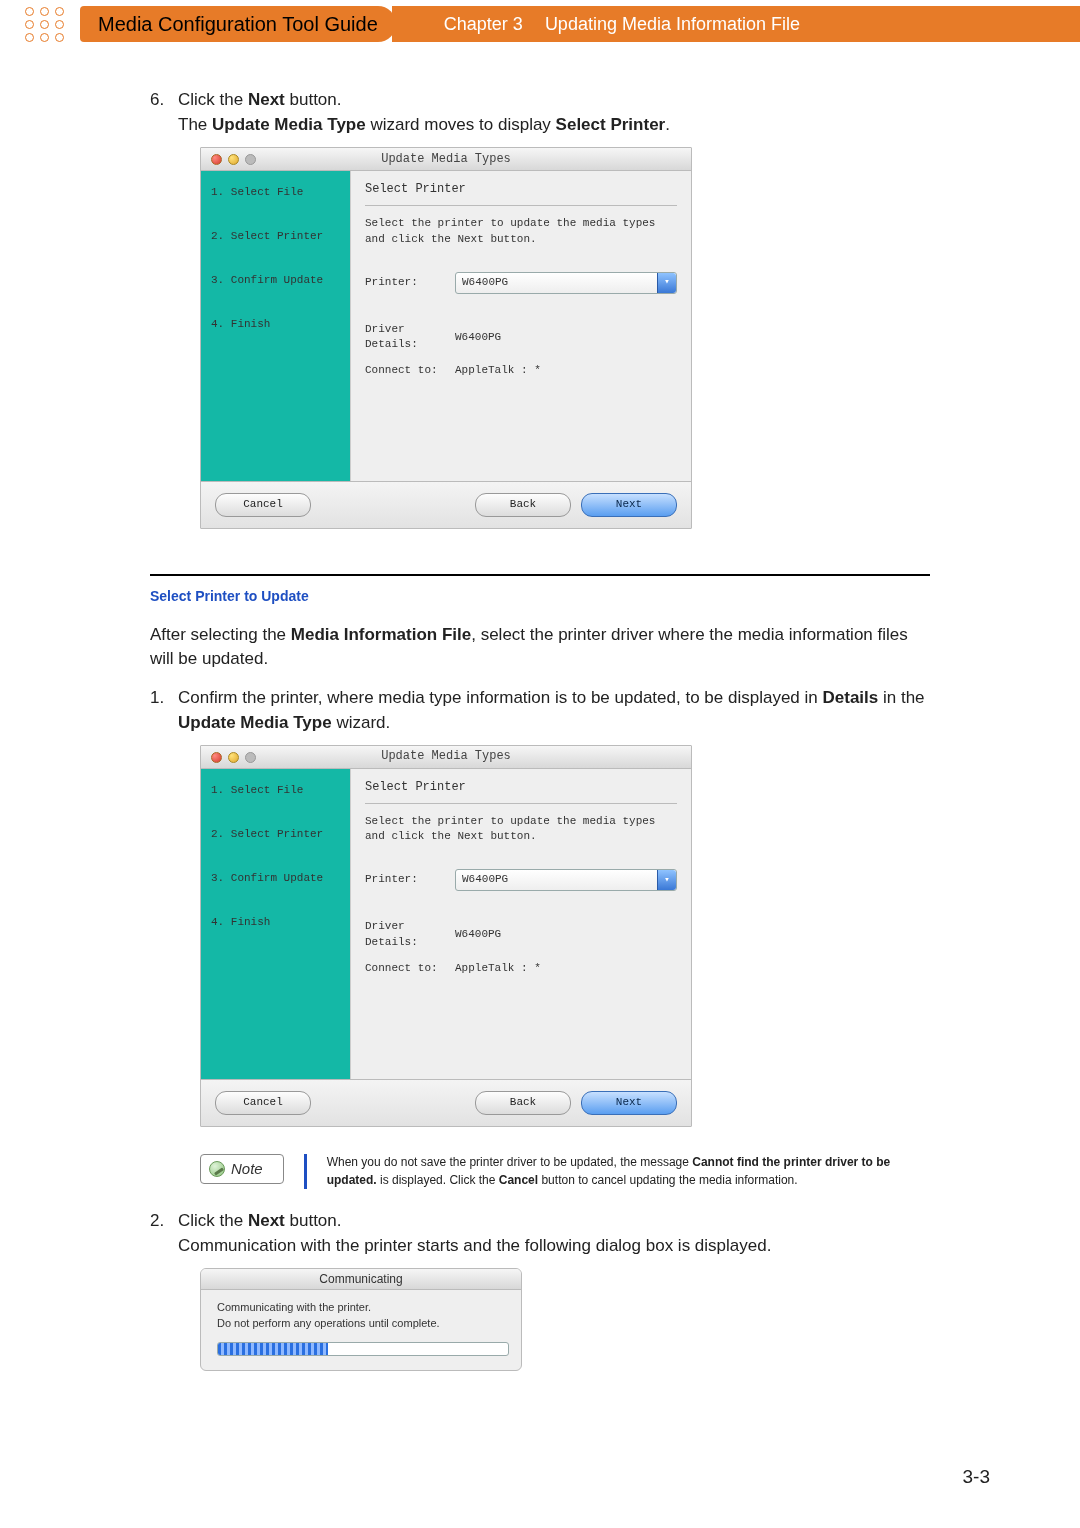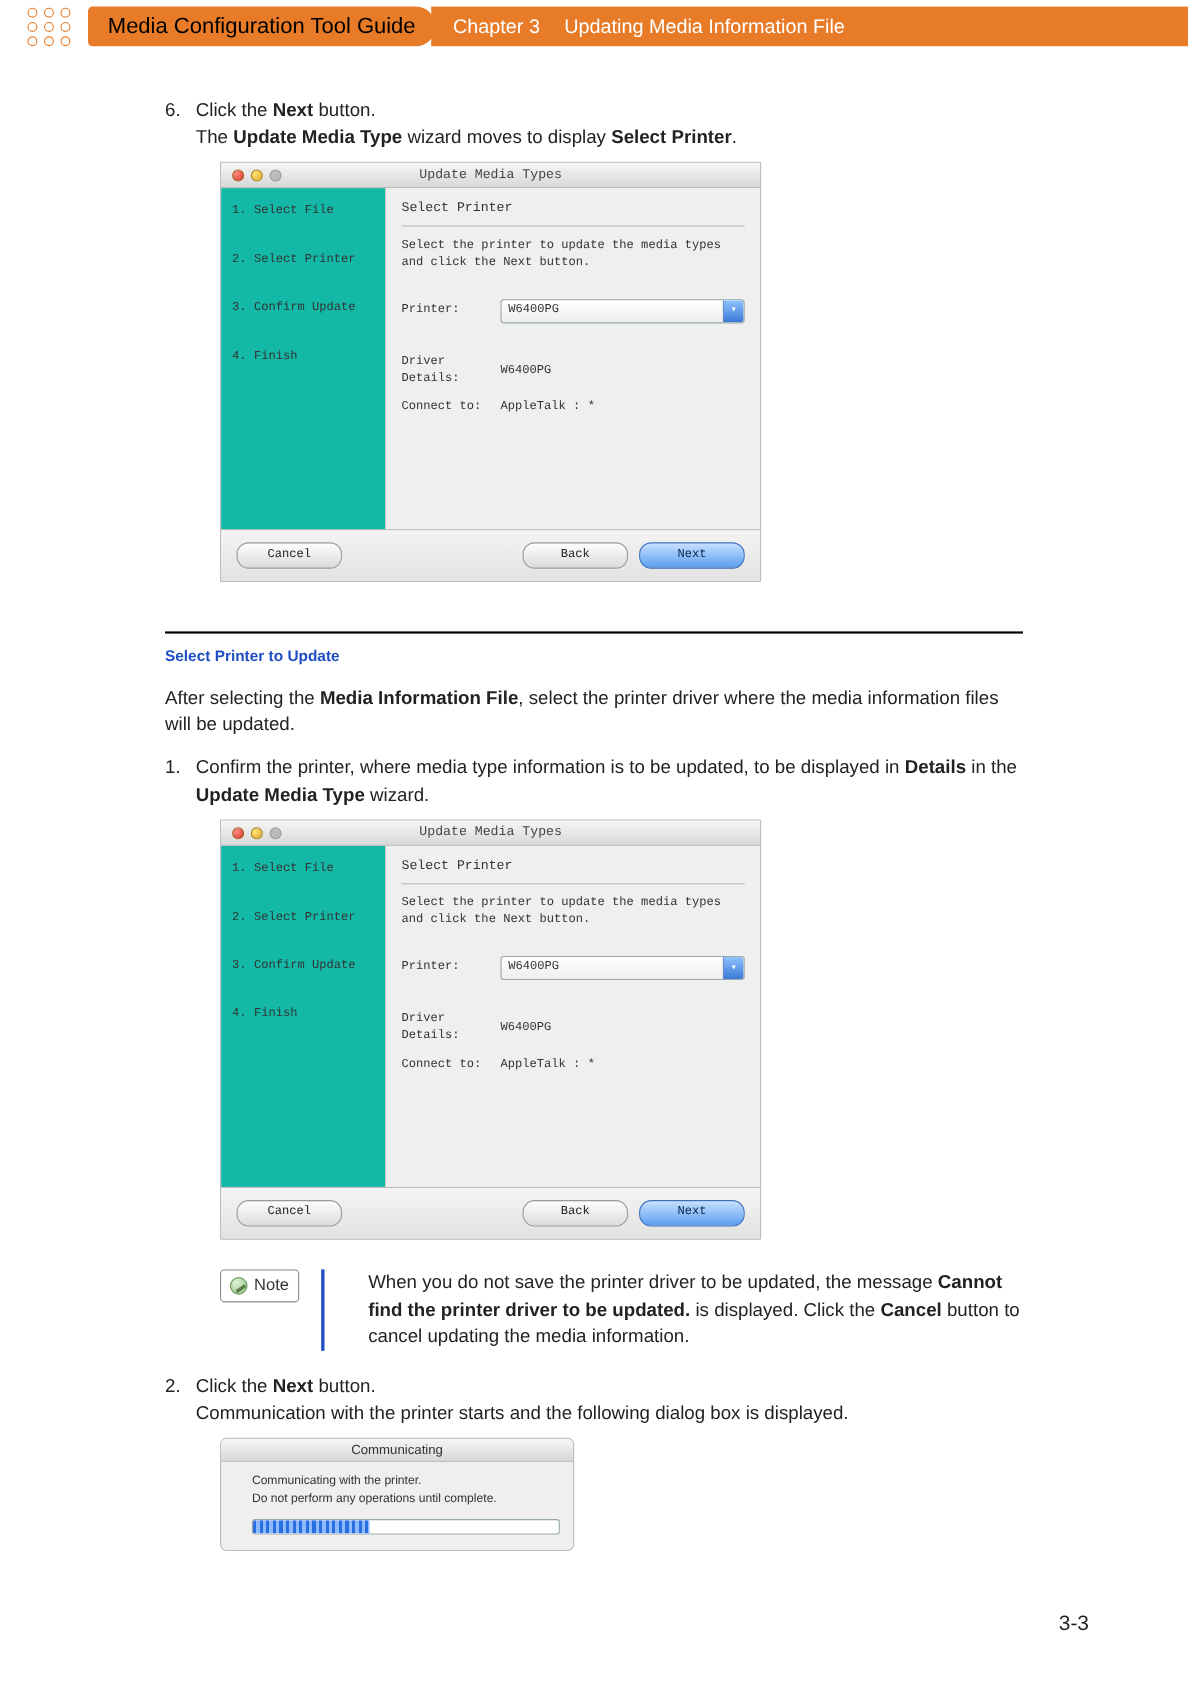--- a/index.html
+++ b/index.html
@@ -4,21 +4,21 @@
 <style>
   html,body{margin:0;padding:0;background:#fff;font-family:Arial,Helvetica,sans-serif;color:#222;}
   .page{width:1080px;min-height:1528px;position:relative;box-sizing:border-box;}
   
   .header{display:flex;align-items:center;height:48px;}
   .dots-box{width:80px;height:48px;display:flex;flex-direction:column;justify-content:center;align-items:center;gap:4px;padding-left:8px;box-sizing:border-box;}
   .dots-row{display:flex;gap:6px;}
   .dot{width:9px;height:9px;border:1.5px solid #e77b28;border-radius:50%;box-sizing:border-box;}
   .title-badge{background:#e77b28;color:#000000;font-size:20px;height:36px;display:flex;align-items:center;padding:0 18px;border-radius:4px 18px 18px 4px;white-space:nowrap;}
   .head-rest{flex:1;background:#e77b28;height:36px;display:flex;align-items:center;margin-left:-4px;padding-left:20px;color:#fff;font-size:18px;}
-  .head-chapter{margin-right:22px;}
+  .head-chapter{margin-right:22px;margin-left:32px;}
   
   .content{padding:40px 150px 0 150px;font-size:17px;line-height:1.45;}
   .bold{font-weight:bold;}
   .section-rule{border:none;border-top:2px solid #000;margin:30px 0 10px 0;}
   h2.section{color:#1e4fc2;font-size:14px;margin:10px 0 16px 0;font-weight:bold;}
   .para{margin:0 0 14px 0;}
   
   .mac-window{width:490px;border:1px solid #bbb;border-radius:1px;background:#efefef;margin:10px 0 15px 22px;font-family:Liberation Mono, monospace;font-size:12px;color:#333;overflow:hidden;}
   .mac-titlebar{height:22px;background:linear-gradient(#f6f6f6,#d8d8d8);border-bottom:1px solid #bbb;display:flex;align-items:center;position:relative;}
   .mac-traffic{display:flex;gap:6px;padding-left:10px;}
@@ -35,29 +35,29 @@
   .mac-row{display:flex;align-items:center;margin-bottom:10px;font-size:11px;}
   .mac-label{width:90px;}
   .mac-select{flex:1;height:20px;background:linear-gradient(#fff,#eee);border:1px solid #9aa;border-radius:3px;display:flex;align-items:center;padding:0 6px;position:relative;font-size:11px;}
   .mac-select-btn{position:absolute;right:0;top:0;bottom:0;width:18px;background:linear-gradient(#8fc3ff,#3a78d6);border-left:1px solid #2a5aa6;border-radius:0 3px 3px 0;display:flex;align-items:center;justify-content:center;color:#fff;font-size:9px;}
   .mac-footer{height:46px;border-top:1px solid #bbb;background:linear-gradient(#f4f4f4,#e2e2e2);display:flex;align-items:center;justify-content:space-between;padding:0 14px;}
   .mac-btn{min-width:66px;height:22px;border:1px solid #999;border-radius:11px;background:linear-gradient(#fdfdfd,#dcdcdc);font-size:11px;display:inline-flex;align-items:center;justify-content:center;color:#222;cursor:default;padding:0 14px;}
   .mac-btn.primary{background:linear-gradient(#c7e0ff,#5a9ef0);border-color:#3a6fb8;color:#08264a;}
   .mac-btngroup{display:flex;gap:10px;}
   
   .note-wrap{display:flex;align-items:flex-start;gap:20px;margin:12px 0 20px 50px;}
-  .note-badge{border:1px solid #888;border-radius:4px;padding:3px 8px 3px 8px;display:inline-flex;align-items:center;gap:6px;font-size:15px;color:#333;background:#fff;}
+  .note-badge{border:1px solid #888;border-radius:4px;padding:3px 20px 3px 8px;display:inline-flex;align-items:center;gap:6px;font-size:15px;color:#333;background:#fff;font-style:italic;}
   .note-icon{width:16px;height:16px;border-radius:50%;background:radial-gradient(circle at 35% 30%,#dff3d9,#8cc27a);border:1px solid #6a9a5a;position:relative;box-sizing:border-box;}
   .note-icon::after{content:"";position:absolute;left:4px;top:8px;width:10px;height:3px;background:#5a7a4a;transform:rotate(-35deg);border-radius:1px;}
   .note-divider{width:3px;align-self:stretch;background:#1e4fc2;}
-  .note-text{flex:1;font-size:17px;line-height:1.45;margin-left:20px;}
+  .note-text{flex:1;font-size:12px;line-height:1.45;}
   
   .comm-window{width:320px;border:1px solid #bbb;border-radius:6px;background:#efefef;margin:10px 0 0 22px;font-family:"Lucida Grande","Helvetica Neue",Arial,sans-serif;font-size:11px;color:#333;overflow:hidden;}
   .comm-title{height:20px;background:linear-gradient(#f6f6f6,#d8d8d8);border-bottom:1px solid #bbb;text-align:center;font-size:12px;line-height:20px;}
-  .comm-body{padding:10px 12px 14px 28px;}
+  .comm-body{padding:10px 12px 14px 16px;}
   .progress{height:12px;border:1px solid #9aa;border-radius:3px;background:#fff;margin-top:10px;overflow:hidden;}
   .progress-fill{height:100%;width:38%;background:repeating-linear-gradient(90deg,#2a6fe0 0,#2a6fe0 3px,#8fb9ff 3px,#8fb9ff 6px);}
   .pagenum{position:absolute;right:90px;bottom:40px;font-size:19px;color:#222;}
 </style>
 </head>
 <body>
 
 <div class="page">
 
   <div class="header">

